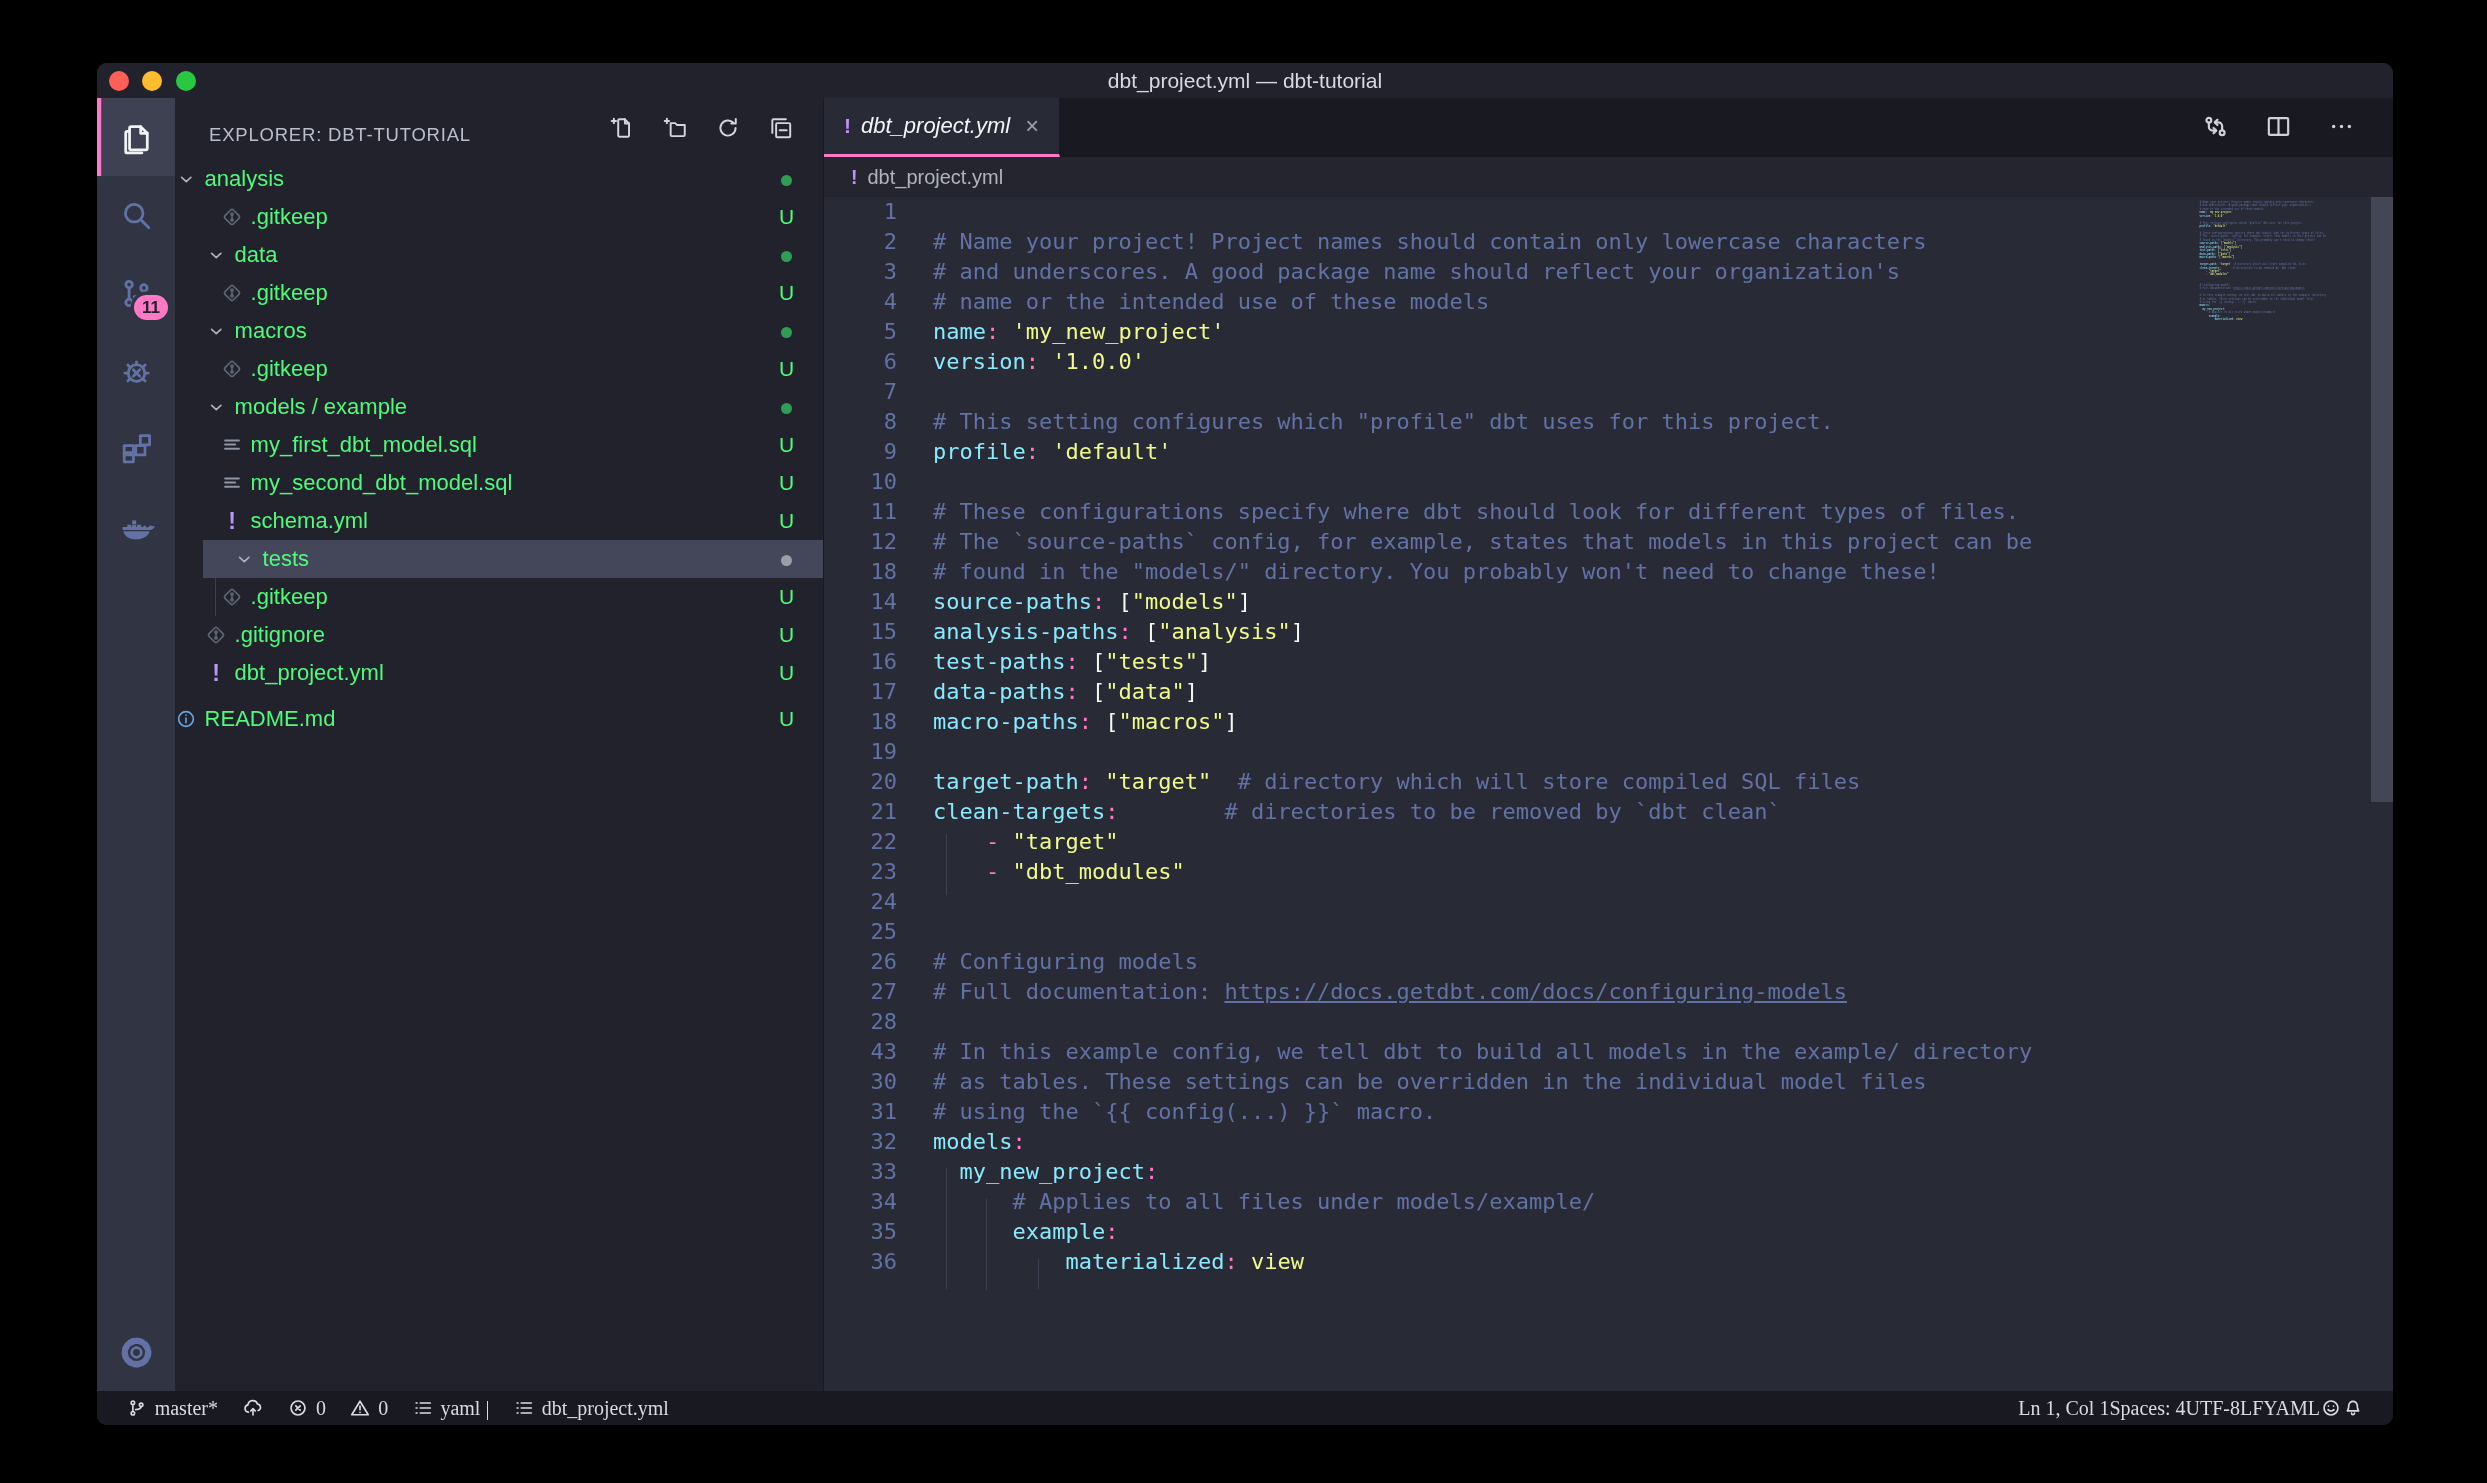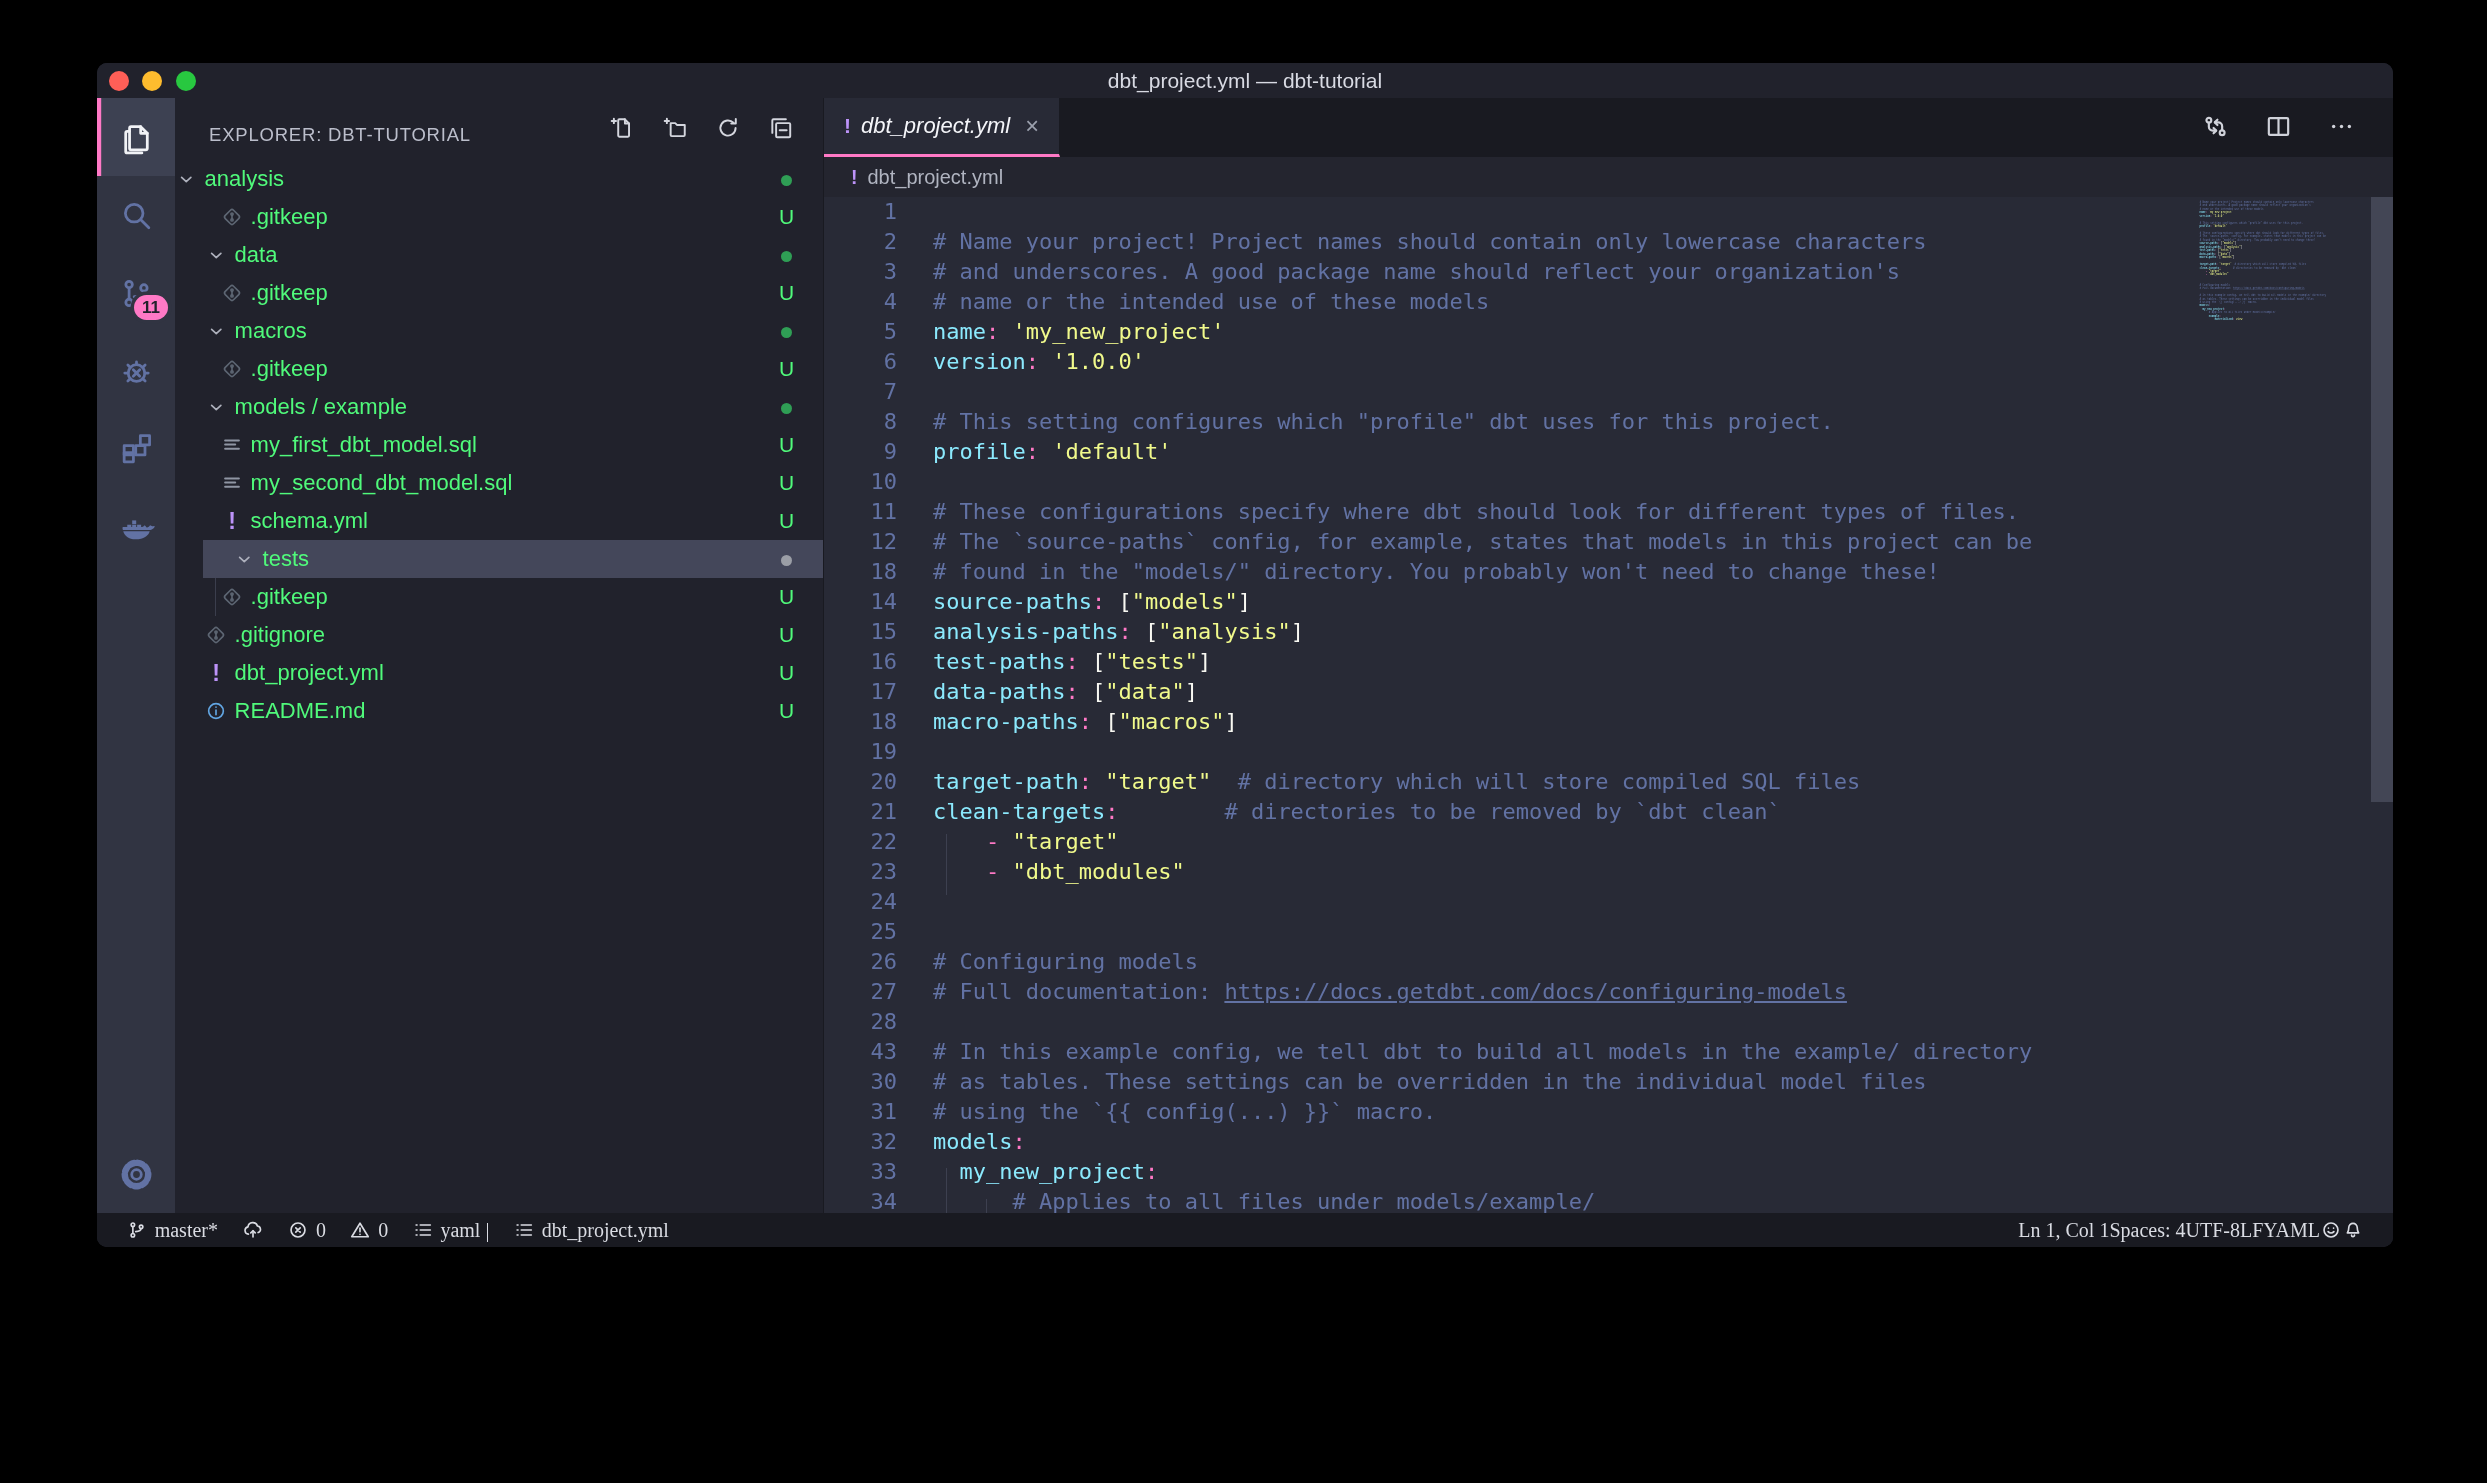--- a/index.html
+++ b/index.html
@@ -1,18 +1,18 @@
 <!DOCTYPE html>
 <html style="font-size:13.5px"><head>
 <meta charset="utf-8">
 <style>
   * { margin:0; padding:0; box-sizing:border-box; }
   html,body { width:2487px; height:1484px; background:#000; font-family:"Liberation Sans", sans-serif; overflow:hidden; }
 
-  .window { position:absolute; left:97px; top:63px; width:2296px; height:1184px;
+  .window { position:absolute; left:97px; top:63px; width:2296px; height:1362px;
     background:#282a36; border-radius:10px; overflow:hidden;
     box-shadow:0 25px 76px rgba(0,0,0,.85); display:flex; flex-direction:column; }
 
   
   .titlebar { height:35px; flex:none; background:#21222c; position:relative;
     display:flex; align-items:center; justify-content:center; }
   .title-text { color:#d8dae3; font-size:21px; }
   .traffic { position:absolute; left:0; top:0; height:35px; display:flex; align-items:center; padding-left:11.8px; gap:13.5px; }
   .tl { width:20px; height:20px; border-radius:50%; }
   .tl-red { background:#ff5f57; } .tl-yellow { background:#febc2e; } .tl-green { background:#28c840; }
@@ -334,21 +334,21 @@
               </svg>
             </span>
             <span class="label">.gitignore</span>
             <span class="badge">U</span>
           </div>
           <div class="tree-row" style="padding-left: 30px;">
             <span class="ficon icon-excl">!</span>
             <span class="label">dbt_project.yml</span>
             <span class="badge">U</span>
           </div>
-          <div class="tree-row" style="padding-left: 30px;">
+          <div class="tree-row" style=" margin-top: 8px;">
             <span class="ficon icon-info">
               <svg class="lineart" viewBox="0 0 24 24">
                 <circle cx="12" cy="12" r="8"></circle>
                 <path d="M12 11v5"></path>
                 <path d="M12 7.6v.2"></path>
               </svg>
             </span>
             <span class="label">README.md</span>
             <span class="badge">U</span>
           </div>

